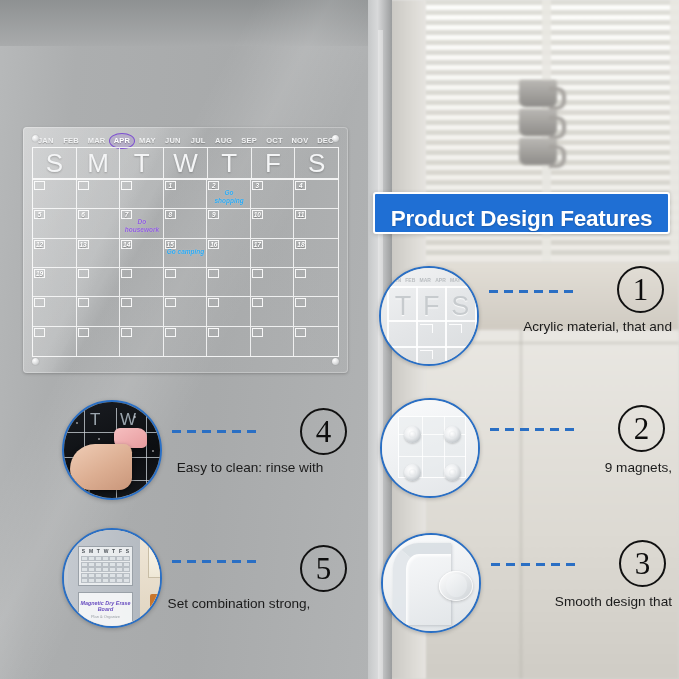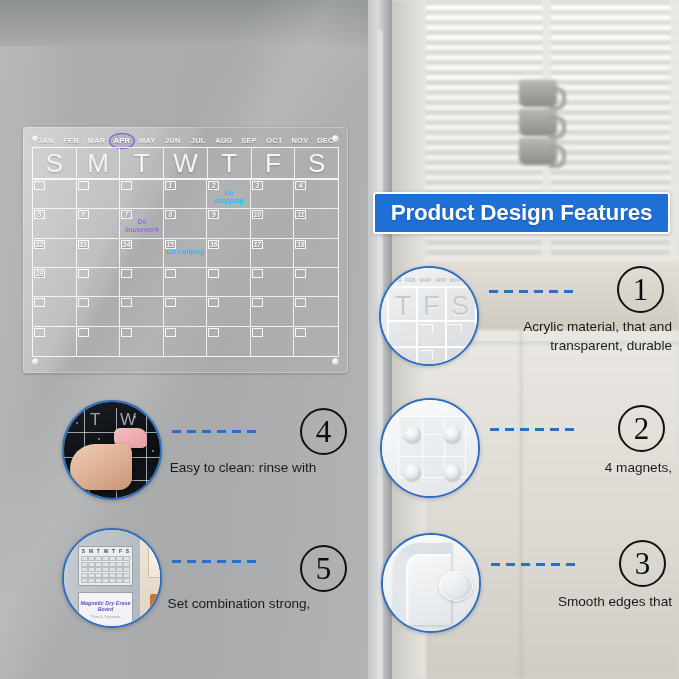--- a/index.html
+++ b/index.html
@@ -162,21 +162,21 @@
     font-weight: bold; font-style: italic;
     text-shadow: 0 0 1px rgba(255,255,255,0.5);
   }
 
   
   .title-banner {
     position: absolute; left: 373px; top: 192px; width: 297px; height: 42px;
     background: #1f6fd4;
     border: 2.5px solid #ffffff;
     border-radius: 3px;
-    display: flex; align-items: center; justify-content: center;
+    display: flex; align-items: flex-end; justify-content: center;
     box-shadow: 0 1px 4px rgba(0,0,0,0.18);
   }
   .title-banner span {
     color: #ffffff; font-size: 22.5px; font-weight: bold;
     letter-spacing: -0.2px;
     text-shadow: 0 1px 2px rgba(0,0,0,0.22);
   }
 
   
   .photo-circle {
@@ -542,52 +542,51 @@
           <span>T</span>
           <span>F</span>
           <span>S</span>
         </div>
     </div>
   </div>
   <div class="dashes" style="left:489px;top:290px;width:88px"></div>
   <div class="num-circle" style="left:617px;top:266px">1</div>
   <div class="feat-text right" style="left:440px;top:317px;width:232px">
     <div>Acrylic material, that and</div>
-    <div>transparent, durable</div>
   </div>
 
   <div class="photo-circle" style="left:380px;top:398px;width:100px;height:100px">
     <div class="art2">
       <div class="pl"></div>
       <div class="pg" style="left:16px;top:34px;width:68px;height:1px"></div>
       <div class="pg" style="left:16px;top:56px;width:68px;height:1px"></div>
       <div class="pg" style="left:40px;top:16px;width:1px;height:62px"></div>
       <div class="pg" style="left:62px;top:16px;width:1px;height:62px"></div>
       <div class="mg" style="left:22px;top:26px"></div>
       <div class="mg" style="left:62px;top:26px"></div>
       <div class="mg" style="left:22px;top:64px"></div>
       <div class="mg" style="left:62px;top:64px"></div>
     </div>
   </div>
   <div class="dashes" style="left:490px;top:428px;width:86px"></div>
   <div class="num-circle" style="left:618px;top:405px">2</div>
   <div class="feat-text right" style="left:440px;top:458px;width:232px">
-    <div>4 magnets,</div>
+    <div>9 magnets,</div>
   </div>
 
   <div class="photo-circle" style="left:381px;top:533px;width:100px;height:100px">
     <div class="art3">
       <div class="corner"></div>
       <div class="knob"></div>
     </div>
   </div>
   <div class="dashes" style="left:491px;top:563px;width:86px"></div>
   <div class="num-circle" style="left:619px;top:540px">3</div>
   <div class="feat-text right" style="left:420px;top:592px;width:252px">
-    <div>Smooth edges that</div>
+    <div>Smooth design that</div>
   </div>
 
   <div class="photo-circle" style="left:62px;top:400px;width:100px;height:100px">
     <div class="art4">
       <div class="ln" style="left:0;top:30px;width:100px;height:1.4px"></div>
       <div class="ln" style="left:0;top:55px;width:100px;height:1.4px"></div>
       <div class="ln" style="left:0;top:78px;width:100px;height:1.4px"></div>
       <div class="ln" style="left:20px;top:6px;width:1.4px;height:94px"></div>
       <div class="ln" style="left:52px;top:6px;width:1.4px;height:94px"></div>
       <div class="ln" style="left:82px;top:6px;width:1.4px;height:94px"></div>
@@ -600,21 +599,21 @@
       <div class="spk" style="left:88px;top:48px"></div>
       <div class="spk" style="left:46px;top:70px"></div>
       <div class="spk" style="left:24px;top:88px"></div>
       <div class="spk" style="left:66px;top:92px"></div>
       <div class="cloth"></div>
       <div class="hand"></div>
     </div>
   </div>
   <div class="dashes" style="left:172px;top:430px;width:86px"></div>
   <div class="num-circle" style="left:300px;top:408px">4</div>
-  <div class="feat-text center" style="left:118px;top:458px;width:250px">
+  <div class="feat-text center" style="left:125px;top:458px;width:250px">
     <div>Easy to clean: rinse with</div>
   </div>
 
   <div class="photo-circle" style="left:62px;top:528px;width:100px;height:100px">
     <div class="art5">
       <div class="fr"></div>
       <div class="room"></div>
       <div class="win5"></div>
       <div class="chair"></div>
       <div class="cal">

